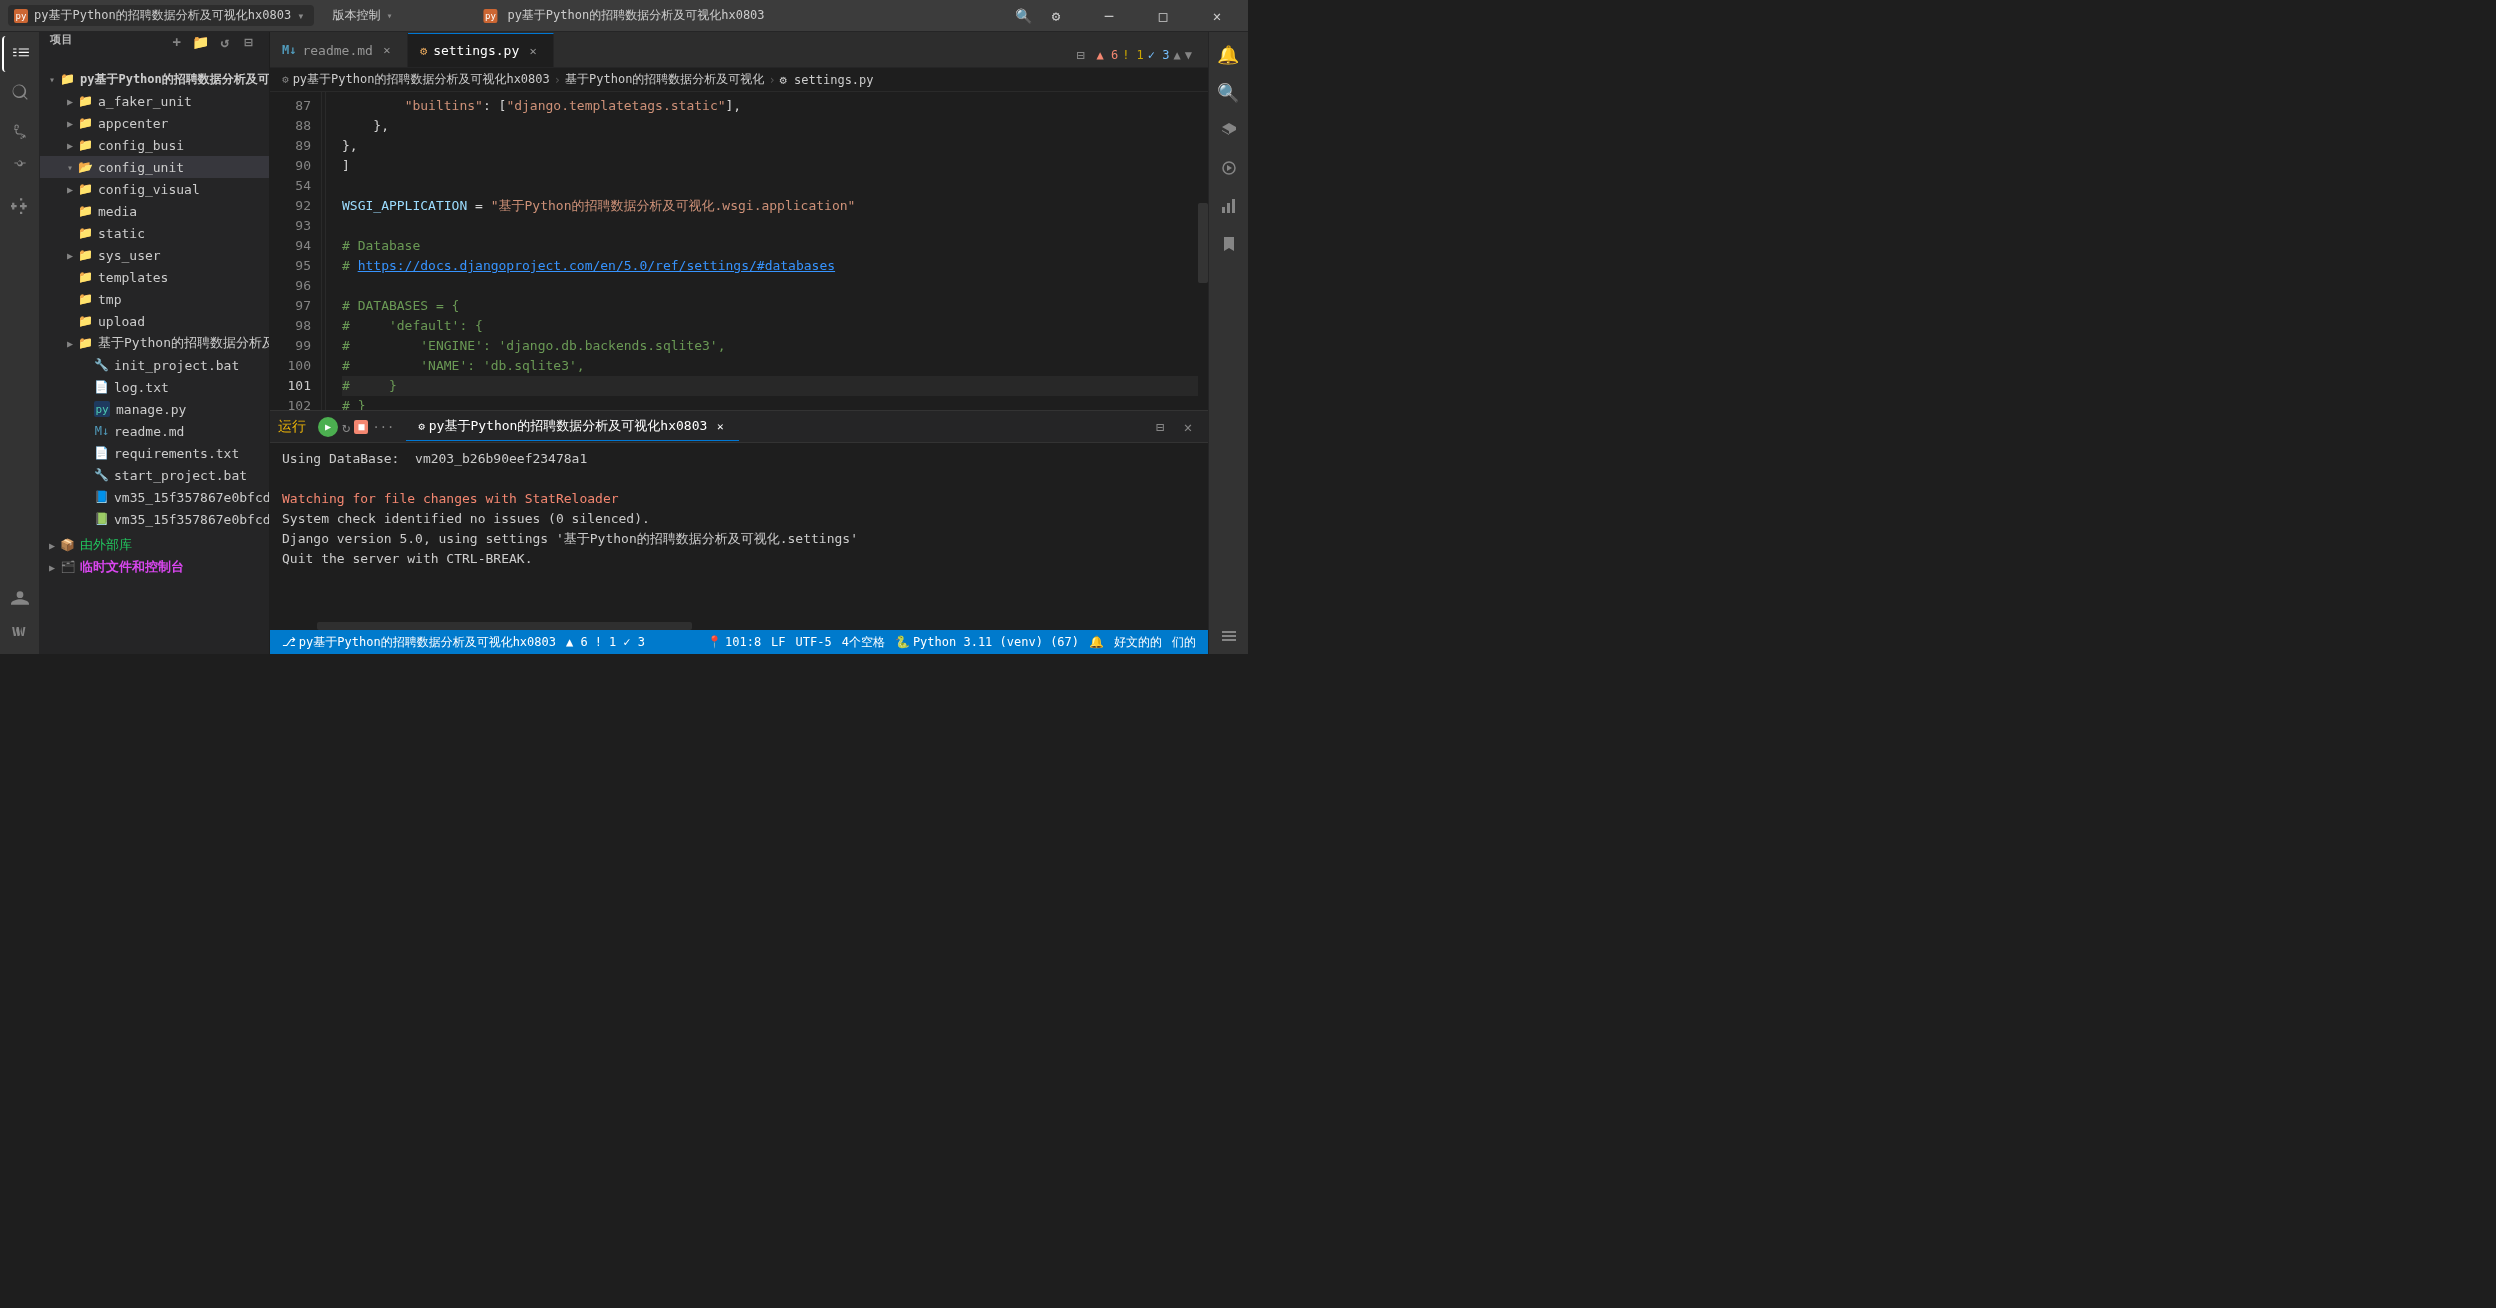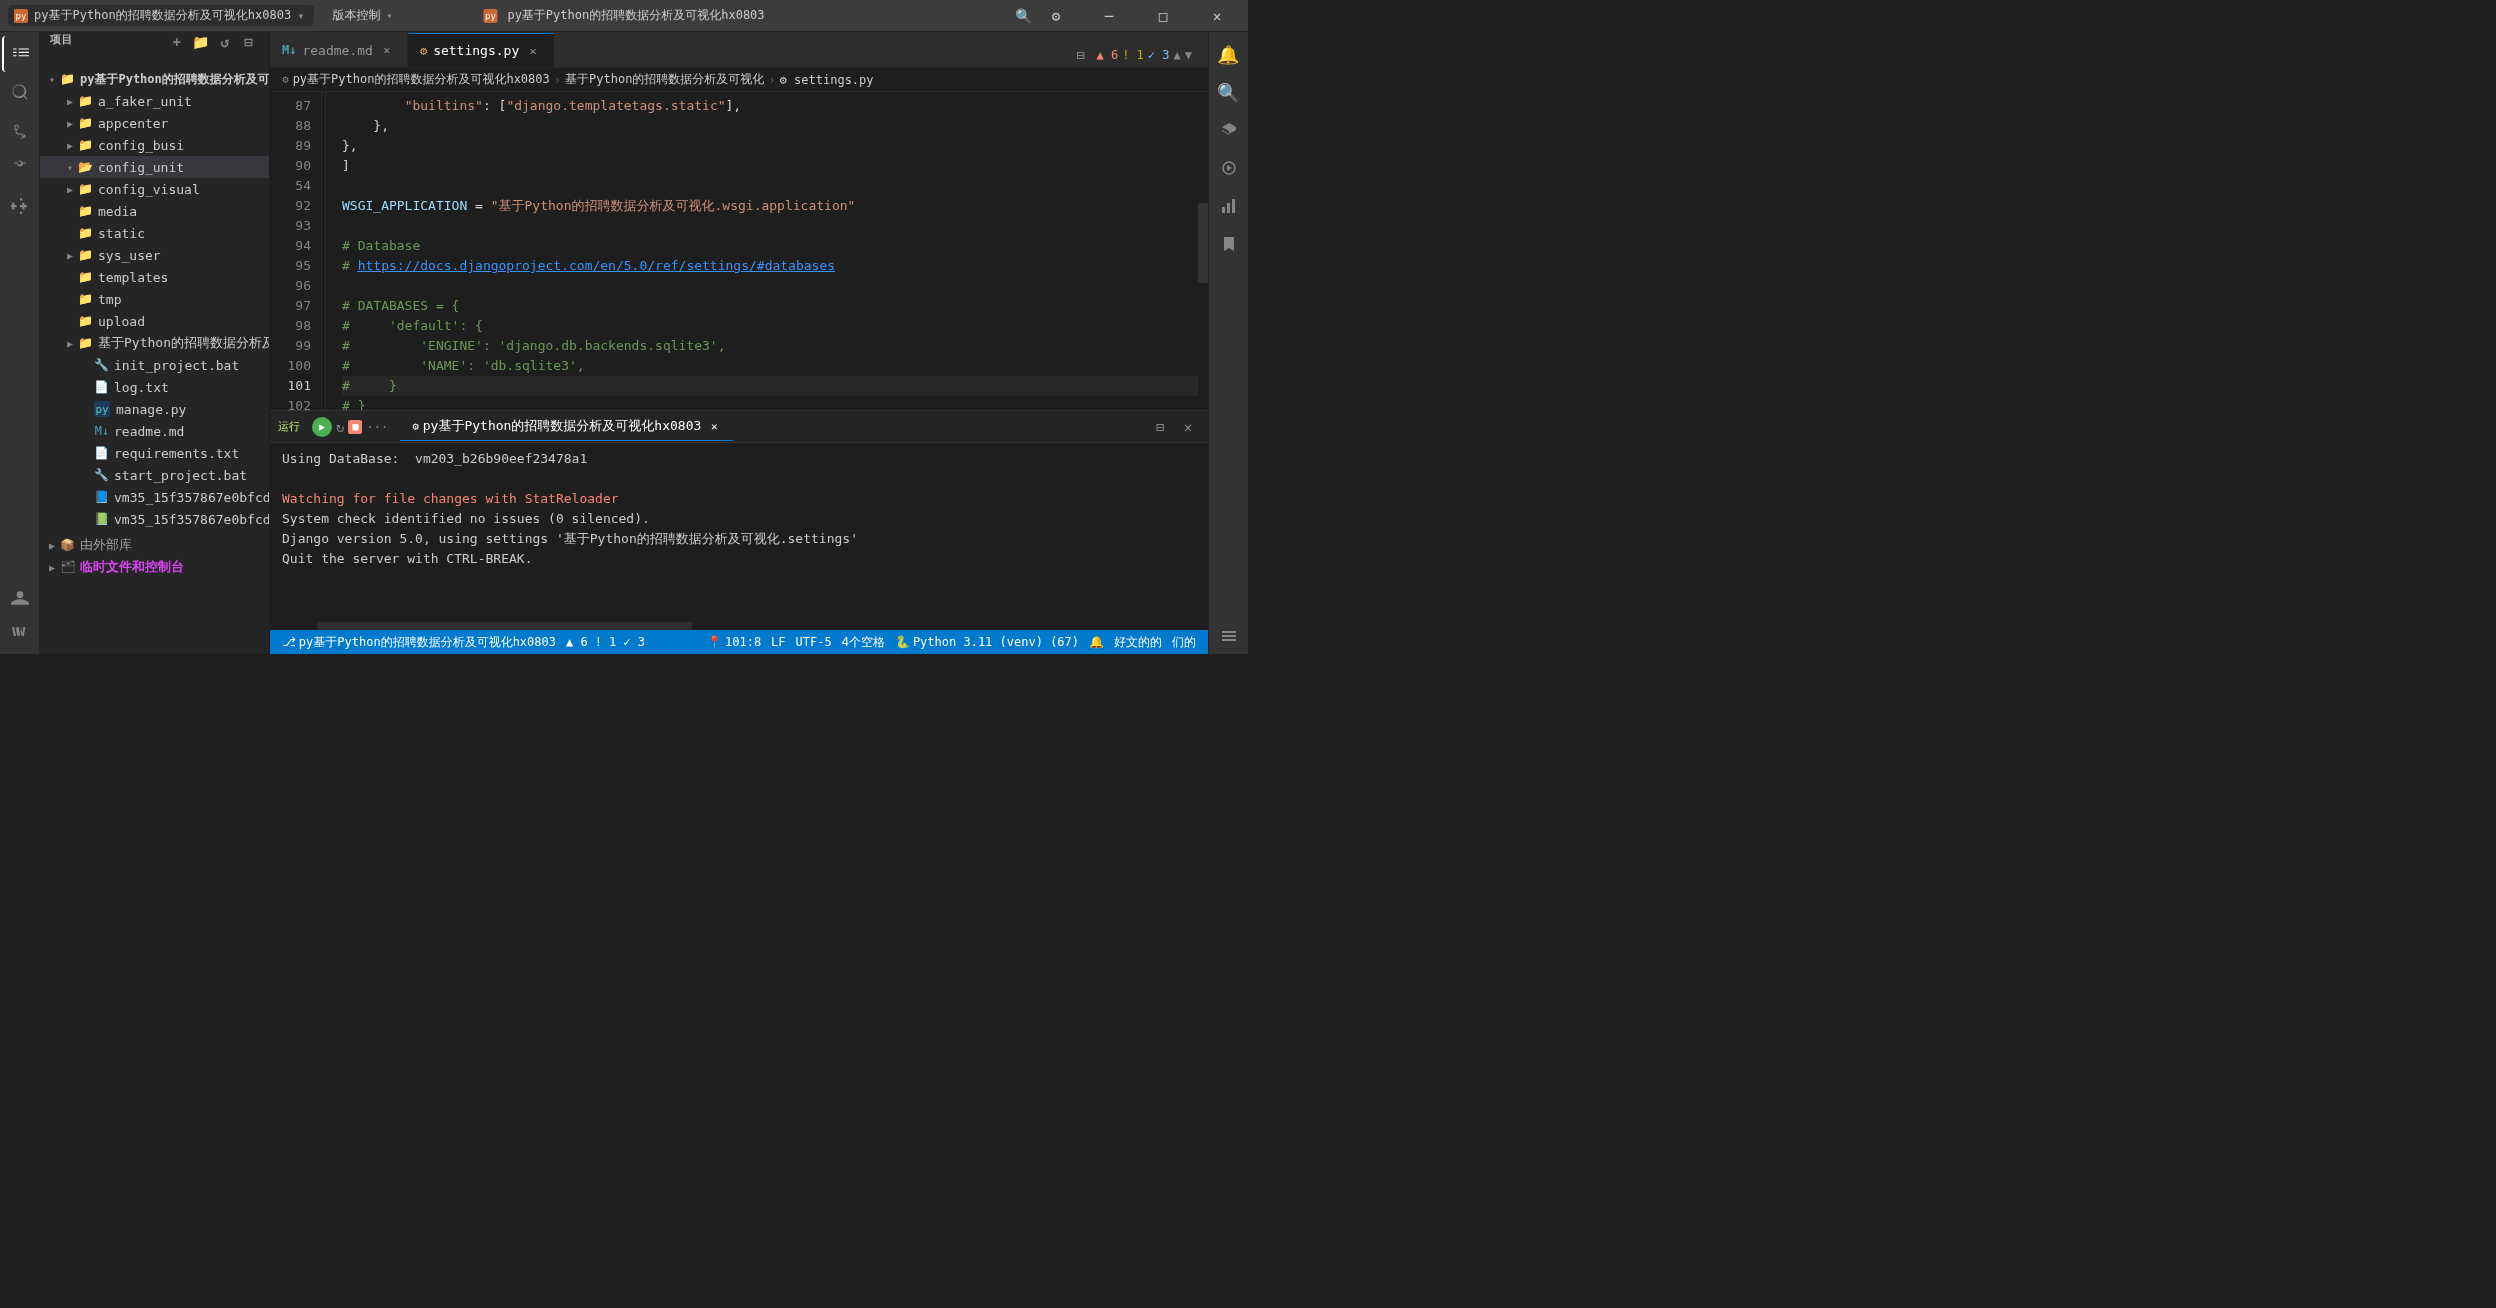--- a/index.html
+++ b/index.html
@@ -640,21 +640,21 @@
 
         <div class="tree-item" style="padding-left:38px;">
           <span class="tree-arrow" style="visibility:hidden;">▶</span>
           <span class="tree-icon" style="color:#4caf50;">📗</span>
           <span>vm35_15f357867e0bfcda.xlsx</span>
         </div>
 
         <div class="tree-item" style="padding-left:4px; margin-top:4px;">
           <span class="tree-arrow">▶</span>
           <span class="tree-icon" style="color:#858585;">📦</span>
-          <span style="color:#a3a3a3;">由外部库</span>
+          <span style="color:#22c55e;">由外部库</span>
         </div>
 
         <div class="tree-item" style="padding-left:4px;">
           <span class="tree-arrow">▶</span>
           <span class="tree-icon" style="color:#858585;">🗂</span>
           <span style="color:#d946ef;font-weight:bold;">临时文件和控制台</span>
         </div>
       </div>
     </div>
 
@@ -752,21 +752,21 @@
 
         </div>
 
         <div style="width:10px; background:#1e1e1e; flex-shrink:0; position:relative;">
           <div style="position:absolute; width:100%; height:25%; background:rgba(255,255,255,0.1); top:35%; border-radius:2px;"></div>
         </div>
       </div>
 
       <div class="panel">
         <div class="panel-tabs">
-          <span style="color:#bef264; font-size:11px; margin-right:8px;">运行</span>
+          <span style="color:#eab308; font-size:14px; margin-right:8px;">运行</span>
 
           <div style="display:flex; align-items:center; gap:4px; margin-right:8px;">
             <div style="width:20px; height:20px; background:#4caf50; border-radius:50%; display:flex; align-items:center; justify-content:center; cursor:pointer; font-size:10px; color:white;">▶</div>
             <div style="cursor:pointer; color:#858585; font-size:14px;">↻</div>
             <div style="cursor:pointer; color:#f48771; font-size:14px; width:14px; height:14px; background:#f48771; border-radius:2px; display:flex; align-items:center; justify-content:center; color:#fff; font-size:10px;">■</div>
             <div style="cursor:pointer; color:#858585;">···</div>
           </div>
 
           <div class="panel-tab active">
             <span style="font-size:11px; margin-right:4px;">⚙</span>

